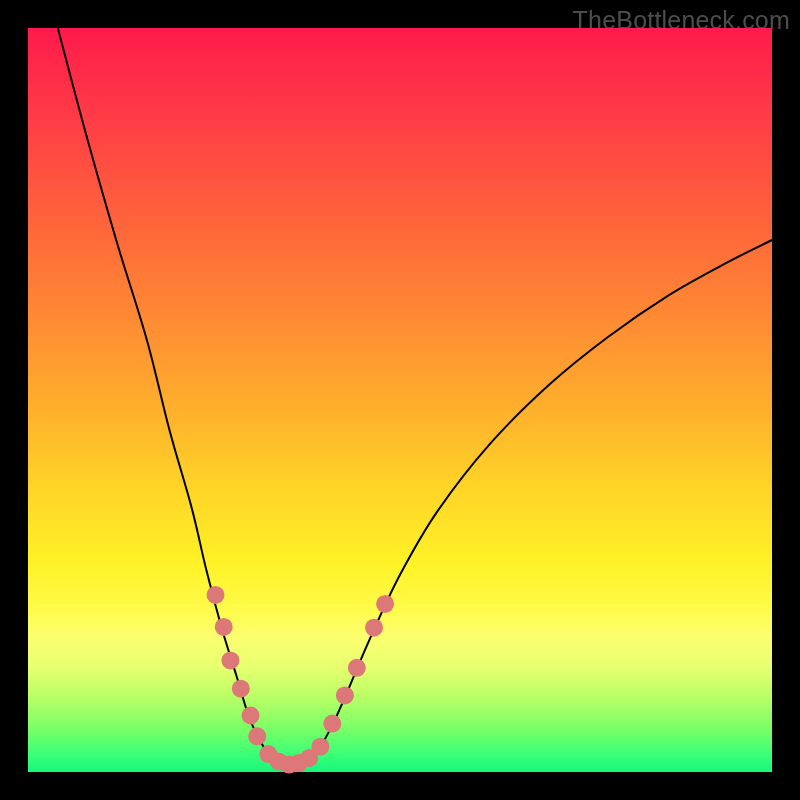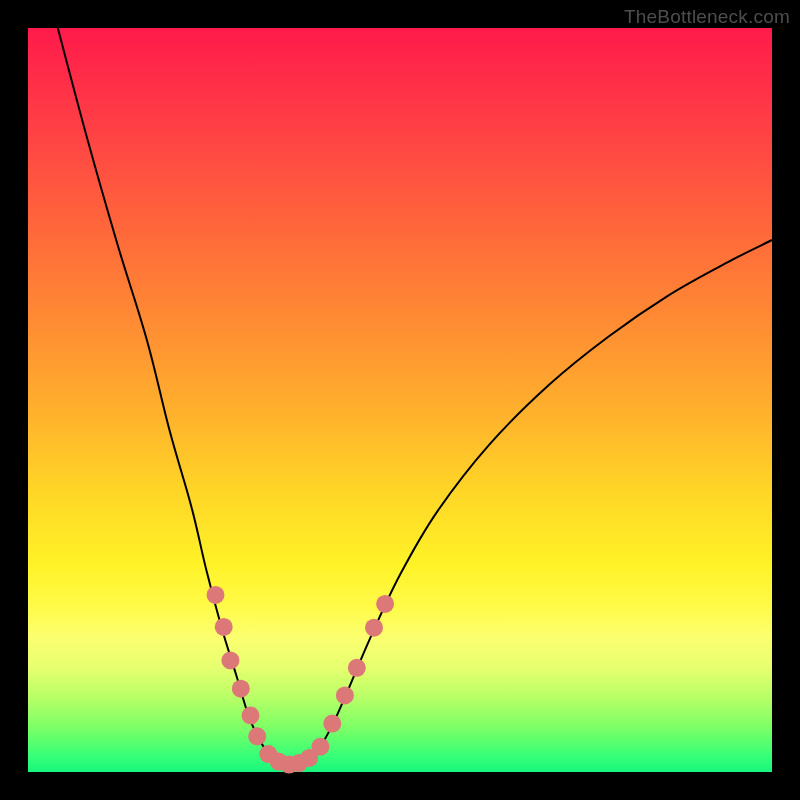--- a/index.html
+++ b/index.html
@@ -40,21 +40,21 @@
       #b8ff66 90%,
       #7dff66 94%,
       #34ff78 98%,
       #18f57c 100%);
   }
   .watermark {
     position: absolute;
     top: 6px;
     right: 10px;
     color: #4d4d4d;
-    font-size: 19px;
+    font-size: 25px;
     font-weight: 500;
     letter-spacing: 0.2px;
     user-select: none;
   }
   svg.curves {
     position: absolute;
     left: 0;
     top: 0;
     width: 744px;
     height: 744px;

